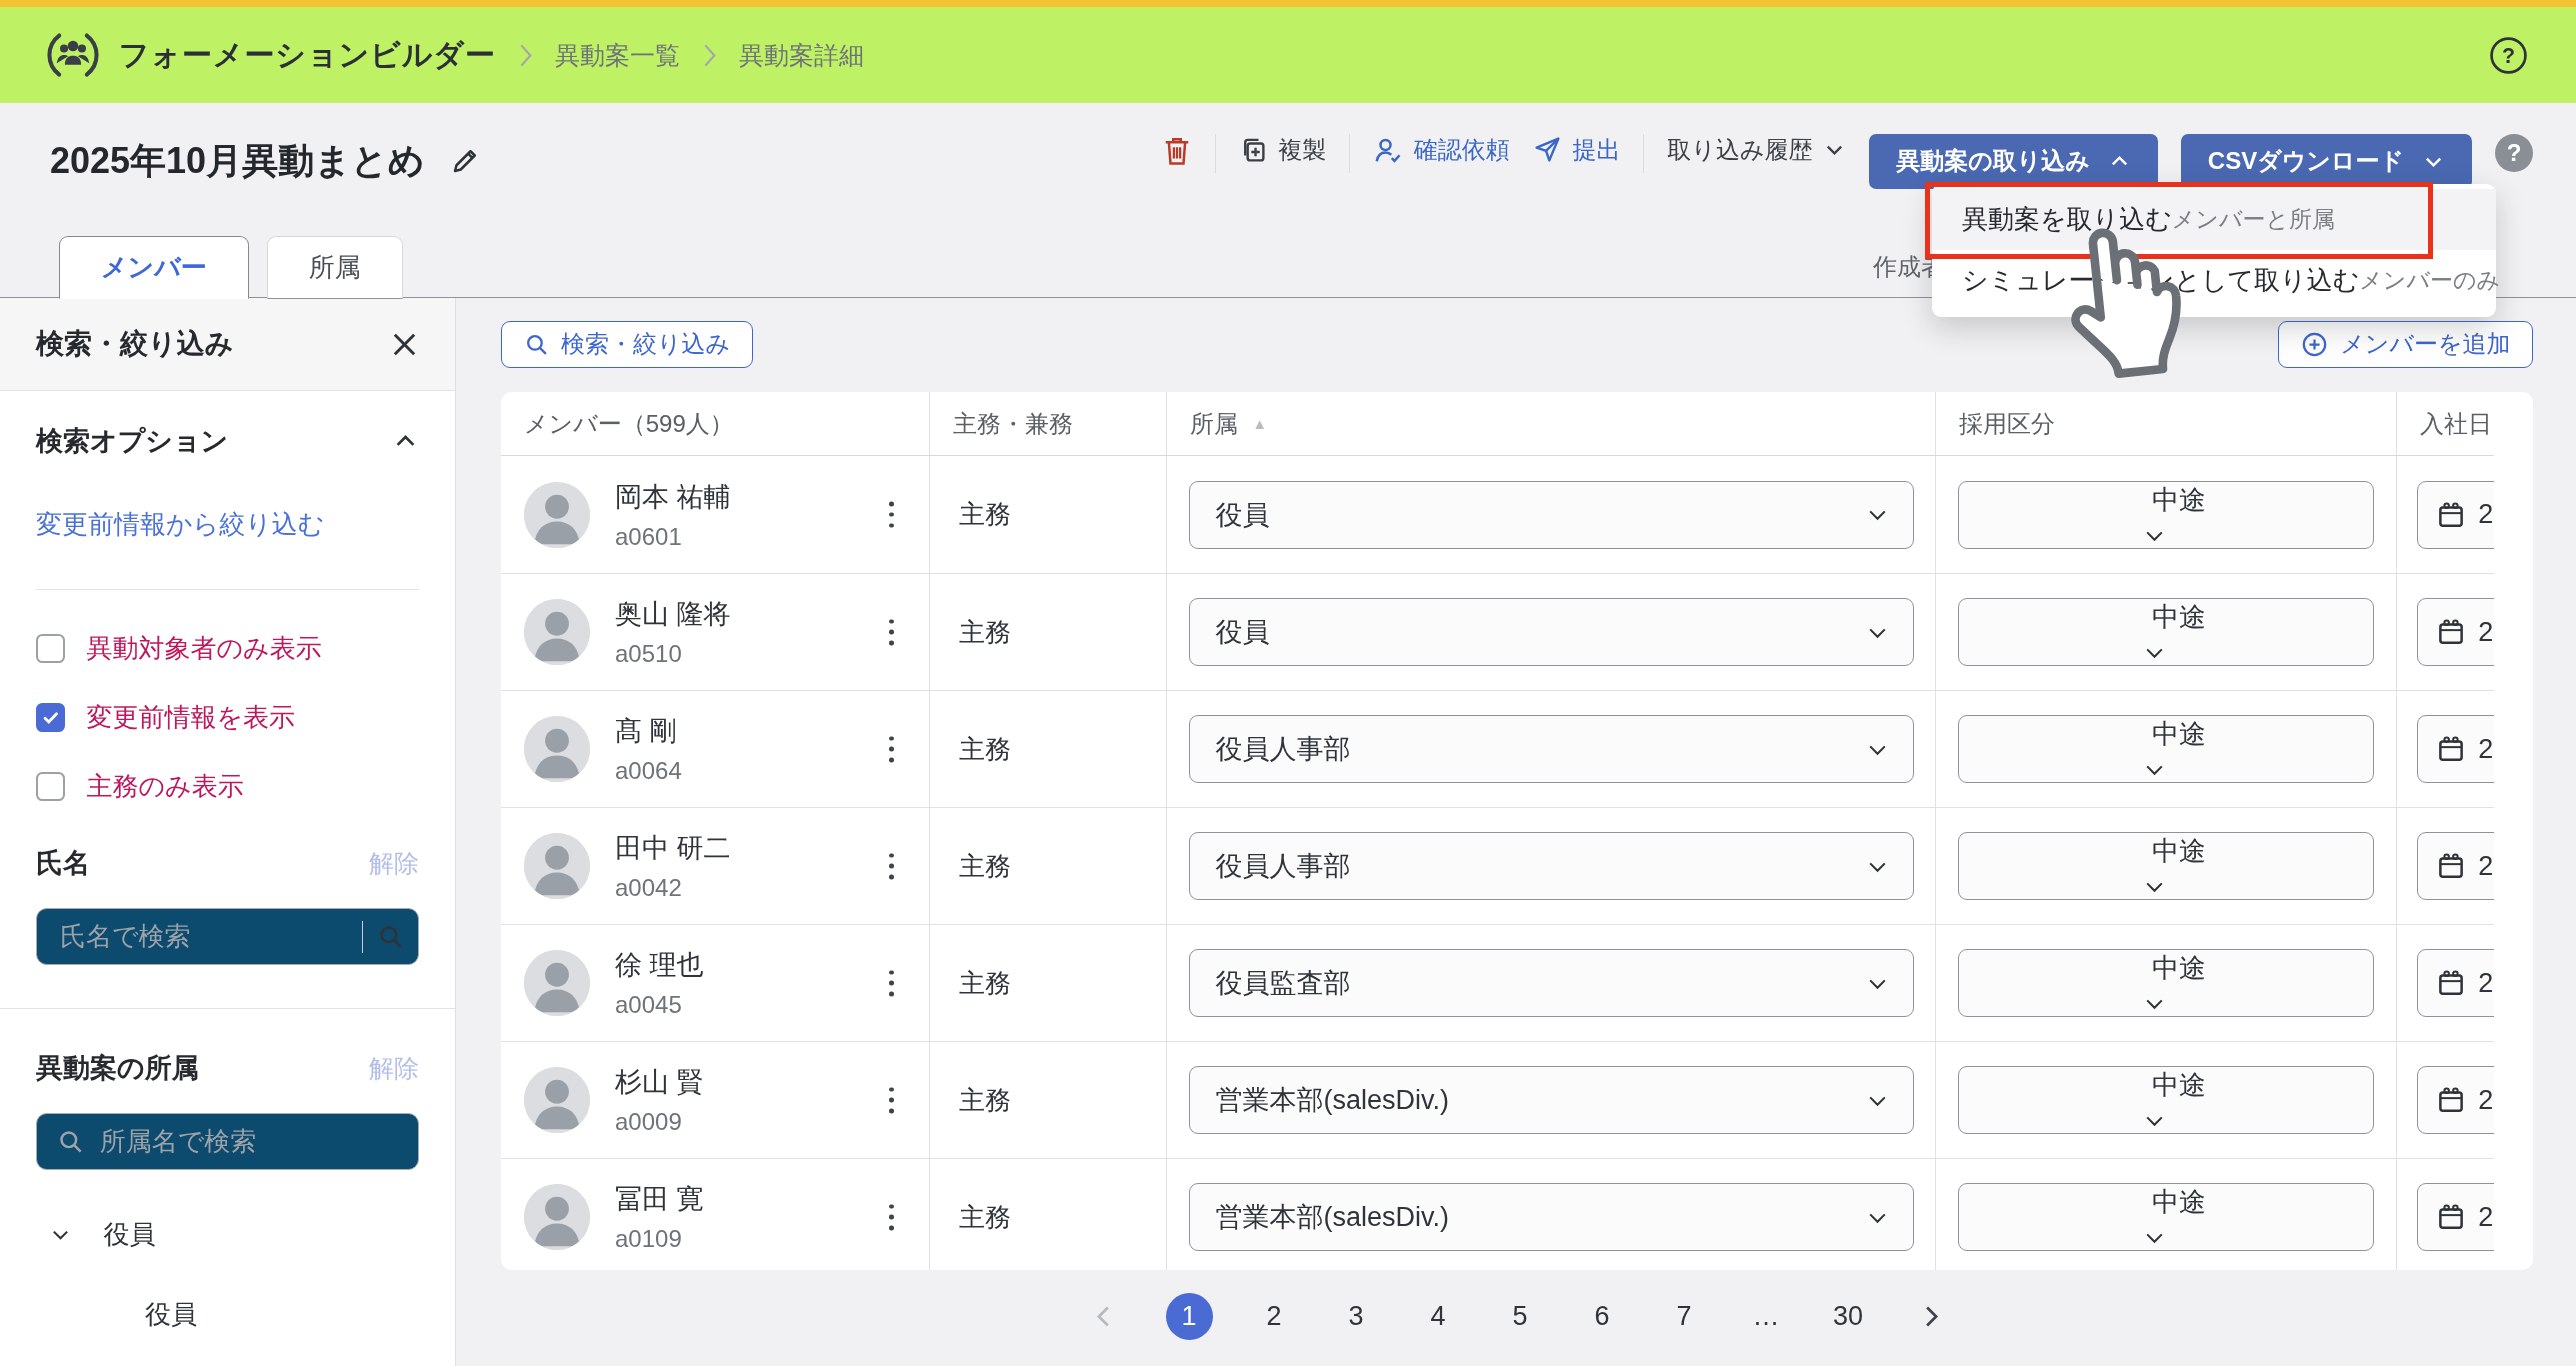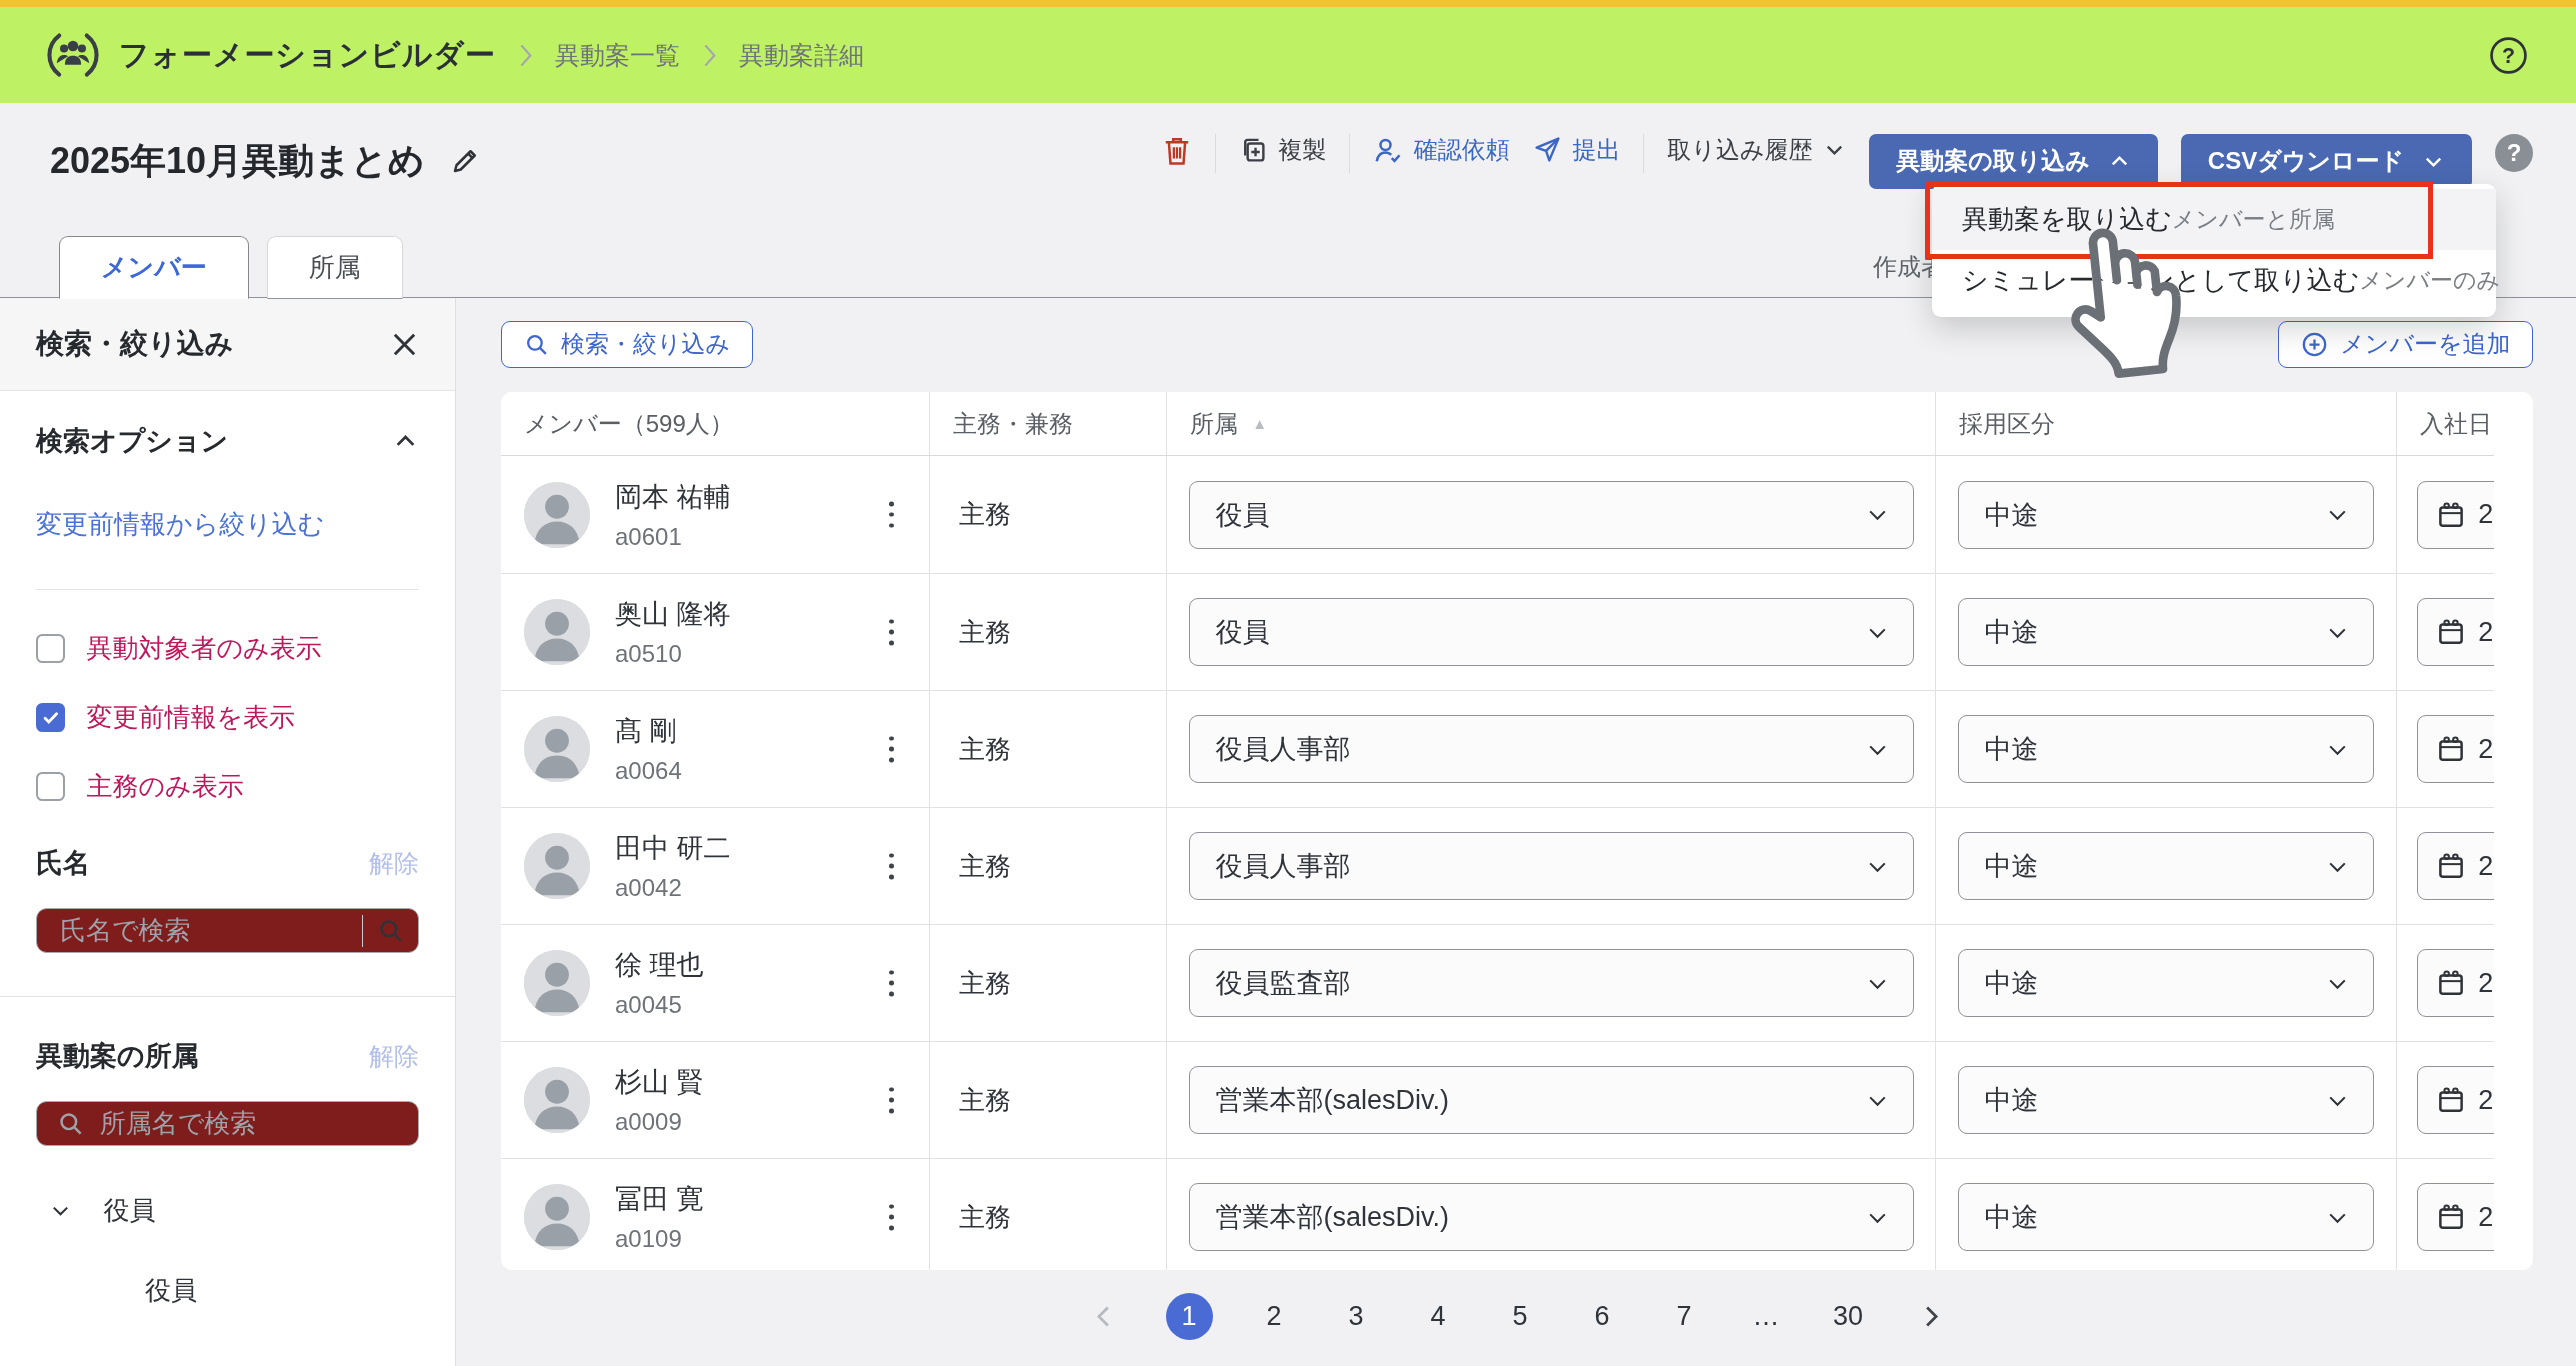--- a/index.html
+++ b/index.html
@@ -56,22 +56,22 @@
   .cb-row{display:flex;align-items:center;gap:21.5px;margin-bottom:34px;}
   .cb-box{width:29px;height:29px;border:2.7px solid #9CA1A8;border-radius:6.3px;background:#fff;
     display:flex;align-items:center;justify-content:center;flex:none;}
   .cb-box svg{display:none;}
   .cb-box.checked{background:#4A6BD4;border-color:#4A6BD4;}
   .cb-box.checked svg{display:block;}
   .cb-label{font-size:26px;color:#be185d;}
   .f-head{display:flex;align-items:baseline;margin-top:41px;}
   .f-title{font-size:27px;font-weight:bold;color:#26292E;}
   .clear{margin-left:auto;font-size:25px;color:#B3BFEA;}
-  .search-input{margin-top:27px;height:45px;border:1.8px solid #A7ABB1;border-radius:10.7px;
-    display:flex;align-items:center;background:#7f1d1d;}
+  .search-input{margin-top:27px;height:57px;border:1.8px solid #A7ABB1;border-radius:10.7px;
+    display:flex;align-items:center;background:#0c4a6e;}
   .si-text{flex:1;padding-left:23px;font-size:26px;color:#9EA3AA;}
   .si-sep{width:0.9px;height:32px;background:#C9CCD1;}
   .si-icon{width:55px;display:flex;justify-content:center;}
   .search-input.lefticon .si-icon{width:auto;margin-left:19.7px;}
   .search-input.lefticon .si-text{padding-left:16px;}
   .full-hr{margin:43px 0 0;border:none;border-top:1.8px solid #E2E2E4;}
   .tree{margin-top:47px;}
   .tree-root{display:flex;align-items:center;gap:32px;font-size:26px;padding-left:12.5px;}
   .tree-children{margin-left:109px;}
   .tree-child{margin-top:45px;font-size:26px;}
@@ -100,21 +100,21 @@
   .m-text{margin-left:25px;display:flex;flex-direction:column;gap:8px;}
   .m-name{font-size:27px;color:#2F333A;}
   .m-id{font-size:24px;color:#6E737A;}
   .kebab{position:absolute;right:30px;top:50%;transform:translateY(-50%);display:flex;
     flex-direction:column;gap:6.3px;padding:5.4px;}
   .kebab i{width:4.5px;height:4.5px;border-radius:50%;background:#3F444B;}
   .c-duty{padding-left:29px;font-size:26px;}
   .select{height:68px;border:1.8px solid #8F9299;border-radius:9px;background:#FBFBFC;
     display:flex;align-items:center;}
   .c-dept .select{width:725px;margin-left:22.4px;}
-  .c-hire .select{width:416px;margin-left:22.4px;}
+  .c-hire .select{width:416px;margin-left:22.4px;flex-direction:column;}
   .sel-text{font-size:27px;padding-left:25px;flex:1;color:#2F333A;}
   .sel-chev{margin-right:23px;}
   .datefield{height:68px;width:224px;border:1.8px solid #8F9299;border-radius:9px;background:#FBFBFC;
     display:flex;align-items:center;margin-left:19.7px;flex:none;}
   .df-text{font-size:27px;margin-left:12.5px;}
   .df-icon{margin-left:18px;}
 
   
   .pagination{position:absolute;top:995px;left:45px;width:2032px;display:flex;align-items:center;
     justify-content:center;gap:41px;}

